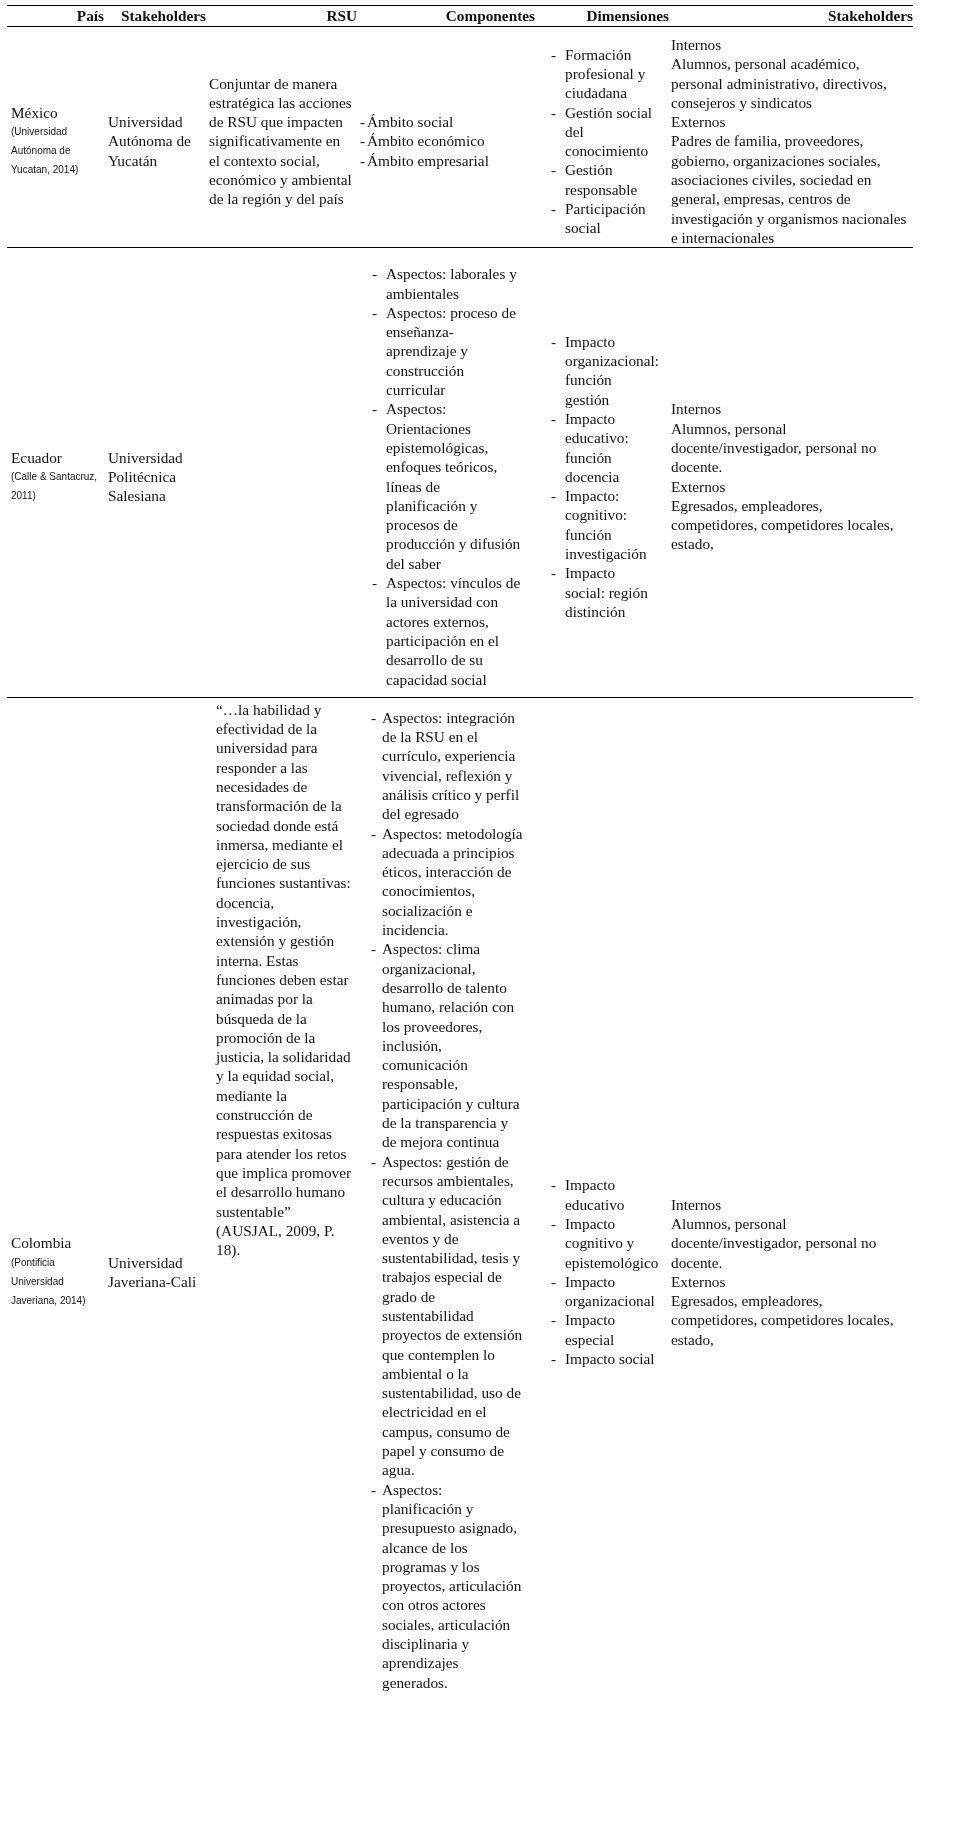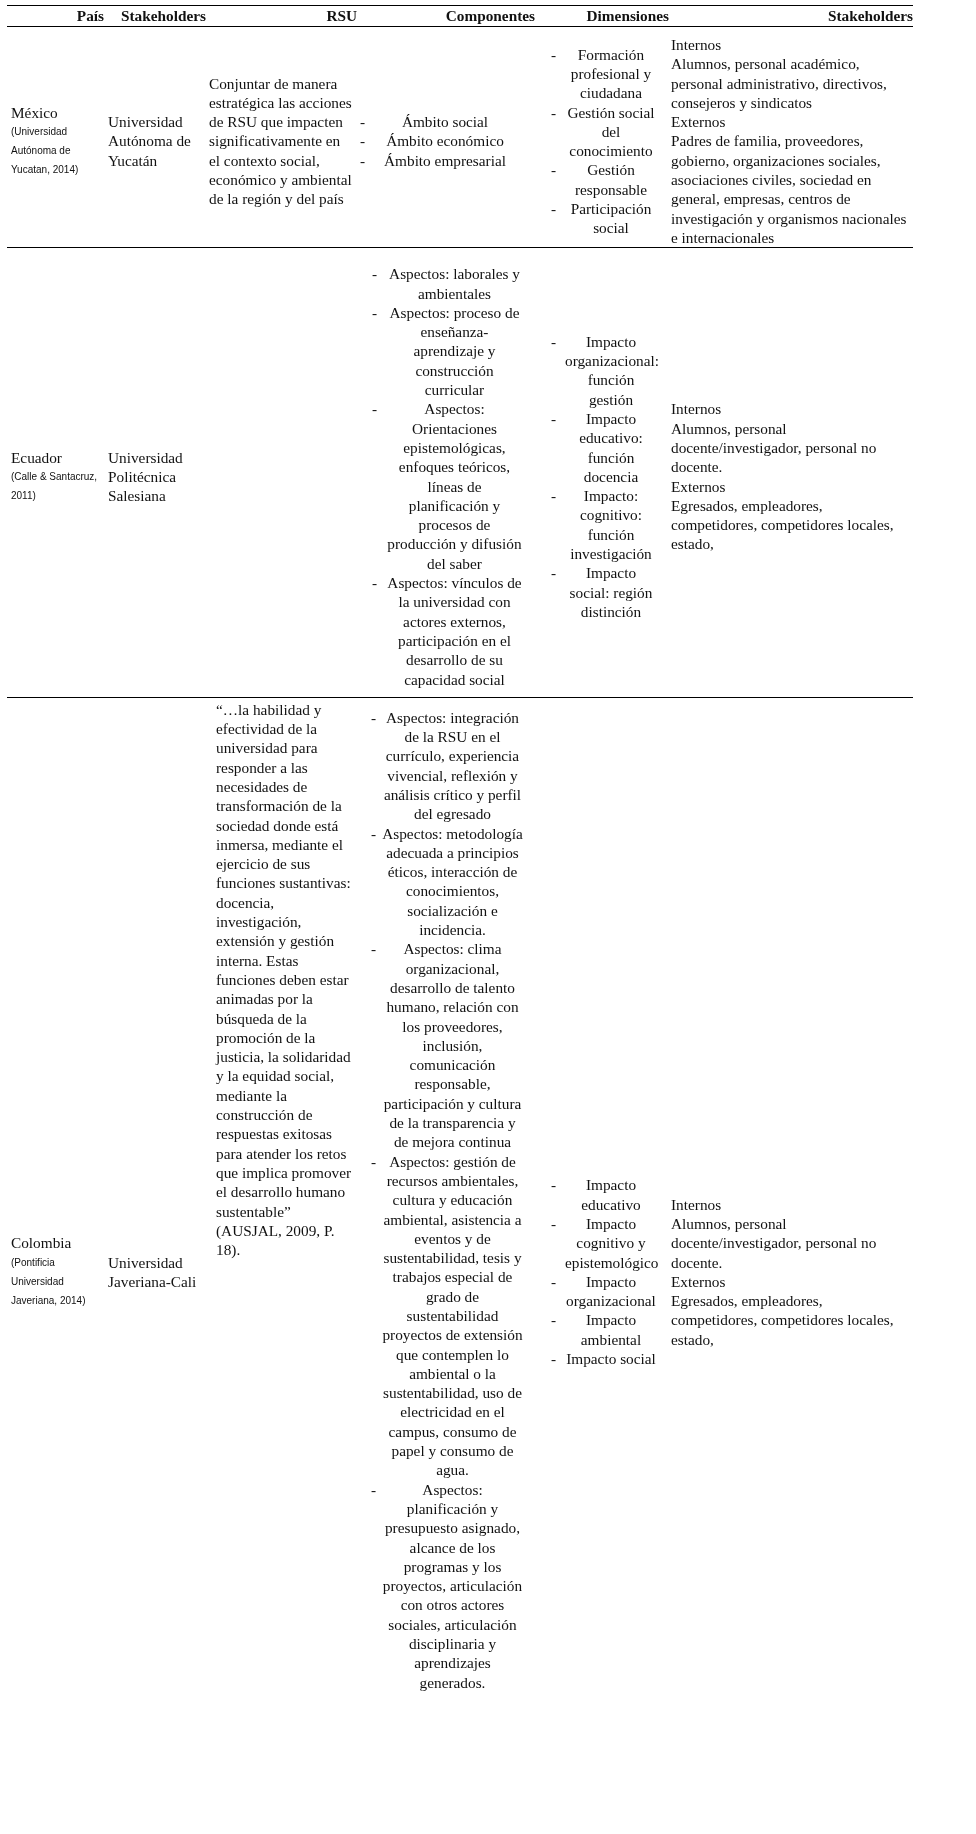--- a/index.html
+++ b/index.html
@@ -18,21 +18,21 @@
     .tbl td { vertical-align: middle; padding: 8px 4px 0 4px; }
     .tbl tr.row td { border-bottom: 1.5px solid #000; }
     .c-pais { width: 97px; }
     .c-univ { width: 102px; }
     .c-rsu { width: 151px; }
     .c-comp { width: 178px; }
     .c-dim { width: 134px; }
     .c-stake { width: 244px; }
     .pais-name { font-weight: normal; display: block; }
     .pais-cite { font-family: "Liberation Sans", "DejaVu Sans", sans-serif; font-size: 10px; line-height: 19.3px; display: block; }
-    ul.dash { list-style: none; margin: 8px; padding: 0; text-align: center; }
+    ul.dash { list-style: none; margin: 8px; padding: 0; }
     ul.dash li { position: relative; padding-left: 13px; }
     ul.dash li::before { content: "-"; position: absolute; left: 2px; top: 0; }
     ul.dash.wide li { padding-left: 17px; }
     ul.dash.wide li::before { left: 3px; }
     ul.dim li { padding-left: 18px; }
     ul.dim li::before { left: 4px; }
     .stake-line { display: block; }
     .td-pais { padding-left: 4px !important; }
     .td-rsu { padding-left: 10px !important; }
   </style>
@@ -135,21 +135,21 @@
           <li>Aspectos: clima organizacional, desarrollo de talento humano, relación con los proveedores, inclusión, comunicación responsable, participación y cultura de la transparencia y de mejora continua</li>
           <li>Aspectos: gestión de recursos ambientales, cultura y educación ambiental, asistencia a eventos y de sustentabilidad, tesis y trabajos especial de grado de sustentabilidad proyectos de extensión que contemplen lo ambiental o la sustentabilidad, uso de electricidad en el campus, consumo de papel y consumo de agua.</li>
           <li>Aspectos: planificación y presupuesto asignado, alcance de los programas y los proyectos, articulación con otros actores sociales, articulación disciplinaria y aprendizajes generados.</li>
         </ul>
       </td>
       <td>
         <ul class="dash dim">
           <li>Impacto educativo</li>
           <li>Impacto cognitivo y epistemológico</li>
           <li>Impacto organizacional</li>
-          <li>Impacto ambiental</li>
+          <li>Impacto especial</li>
           <li>Impacto social</li>
         </ul>
       </td>
       <td style="padding-left:2px;">
         <span class="stake-line">Internos</span>
         <span class="stake-line">Alumnos, personal docente/investigador, personal no docente.</span>
         <span class="stake-line">Externos</span>
         <span class="stake-line">Egresados, empleadores, competidores, competidores locales, estado,</span>
       </td>
     </tr>

